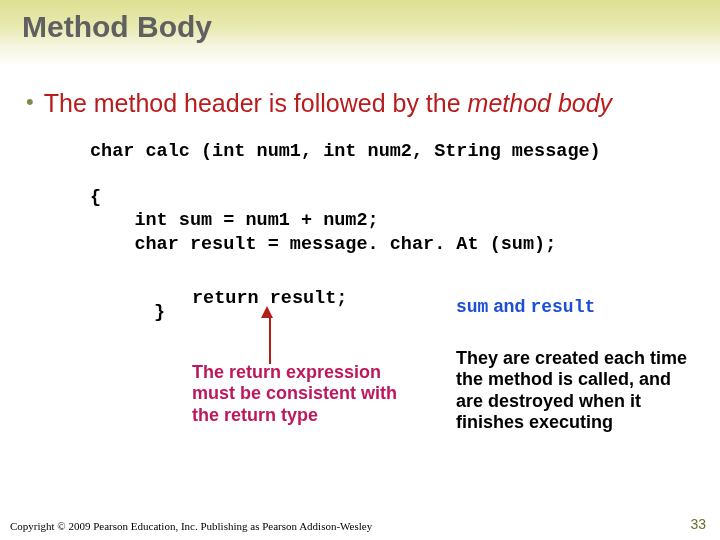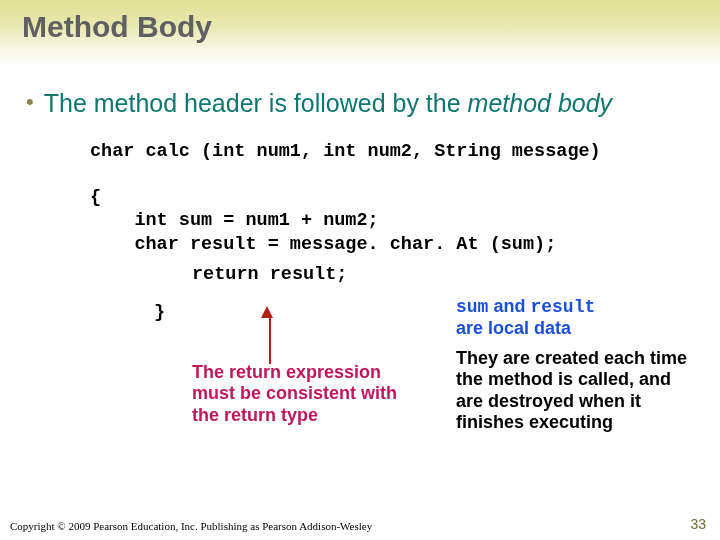--- a/index.html
+++ b/index.html
@@ -29,41 +29,41 @@
     align-items: flex-start;
     gap: 10px;
   }
   .bullet-dot {
     font-size: 22px;
     line-height: 28px;
     color: rgba(112,113,45,0.85);
   }
   .bullet-text {
     font-size: 25px;
-    color: #0f766e;
+    color: #b91c1c;
     line-height: 1.2;
   }
   .italic { font-style: italic; }
   .code-block {
     margin: 22px 0 0 64px;
     font-family: "Courier New", Courier, monospace;
     font-size: 18.5px;
     font-weight: bold;
     color: #000;
     line-height: 1.25;
     white-space: pre;
   }
   .lower {
     position: relative;
     margin-top: 6px;
   }
   .return-stmt {
     position: absolute;
     left: 166px;
-    top: 2px;
+    top: 26px;
     font-family: "Courier New", Courier, monospace;
     font-size: 18.5px;
     font-weight: bold;
   }
   .close-brace {
     position: absolute;
     left: 128px;
     top: 40px;
     font-family: "Courier New", Courier, monospace;
     font-size: 18.5px;
@@ -165,21 +165,20 @@
 
     <div class="arrow">
       <div class="arrow-head"></div>
       <div class="arrow-line"></div>
     </div>
 
     <div class="note-left">The return expression must be consistent with the return type</div>
 
     <div class="note-right-1">
       <span class="mono">sum</span><span class="bold"> and </span><span class="mono">result</span><br>
-      <span class="bold">are local data</span>
     </div>
 
     <div class="note-right-2">They are created each time the method is called, and are destroyed when it finishes executing</div>
   </div>
 </div>
 
 <div class="footer">Copyright © 2009 Pearson Education, Inc. Publishing as Pearson Addison-Wesley</div>
 <div class="pagenum">33</div>
 
 </body></html>

